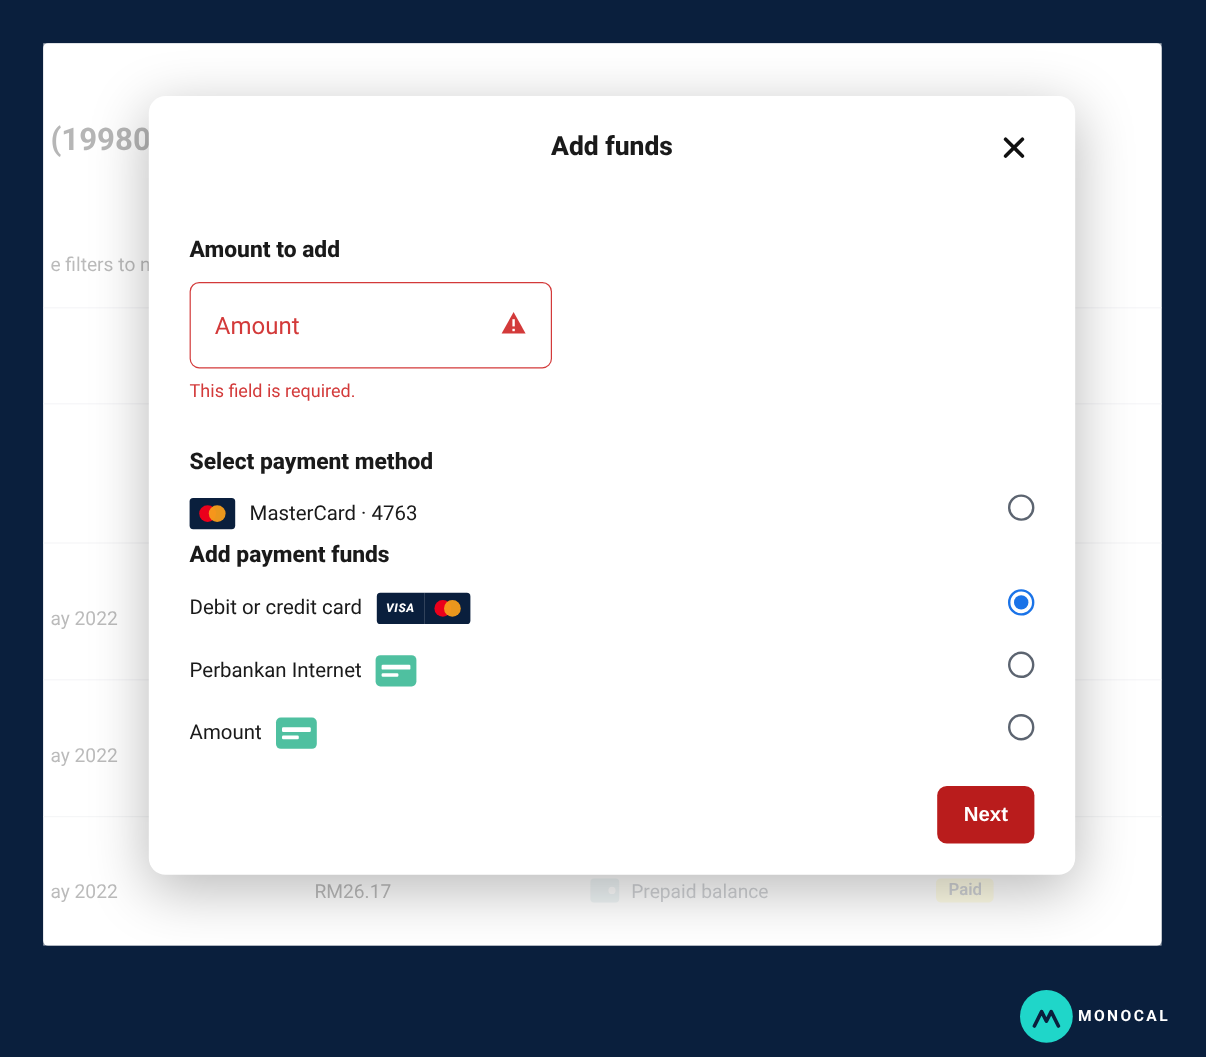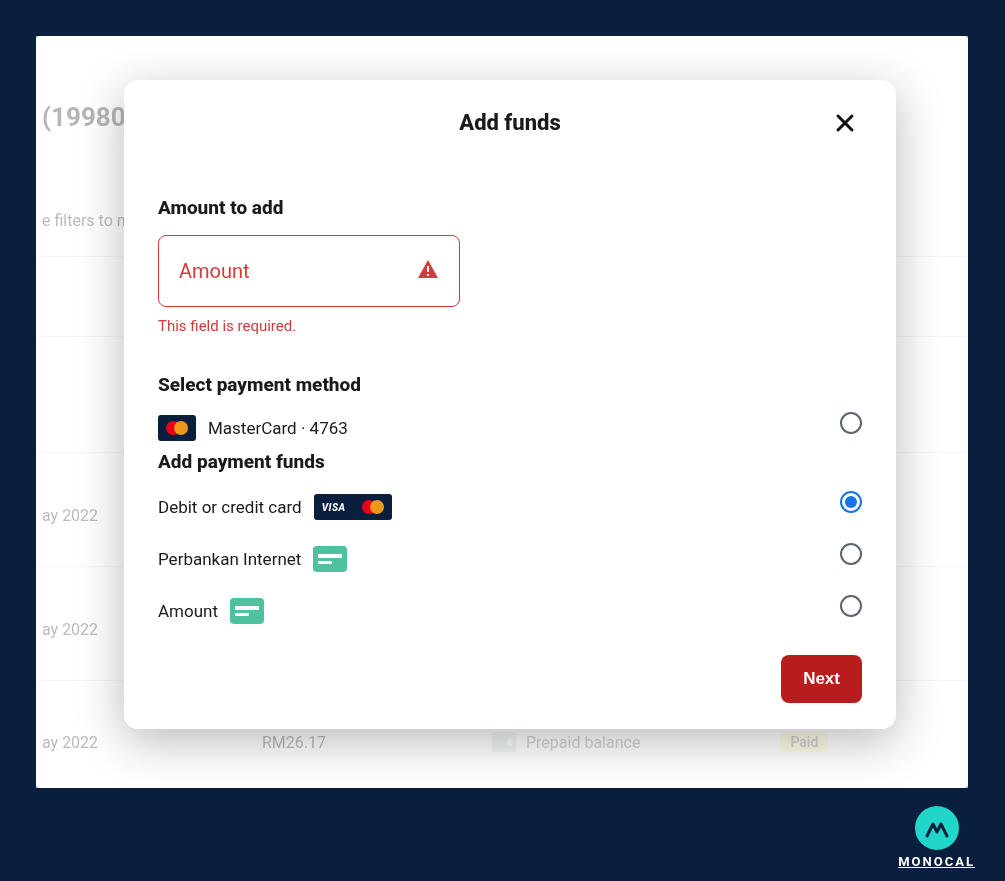--- a/index.html
+++ b/index.html
@@ -271,25 +271,24 @@
     padding: 14px 22px;
     font-size: 17px;
     font-weight: 700;
     cursor: pointer;
   }
   .branding {
     position: absolute;
     right: 30px;
     bottom: 12px;
     display: flex;
-    flex-direction: column;
+    flex-direction: row;
     align-items: center;
     gap: 4px;
     color: #fff;
-    text-decoration: underline;
   }
   .brand-circle {
     width: 44px;
     height: 44px;
     background: #1fd6c9;
     border-radius: 50%;
     display: flex;
     align-items: center;
     justify-content: center;
   }

